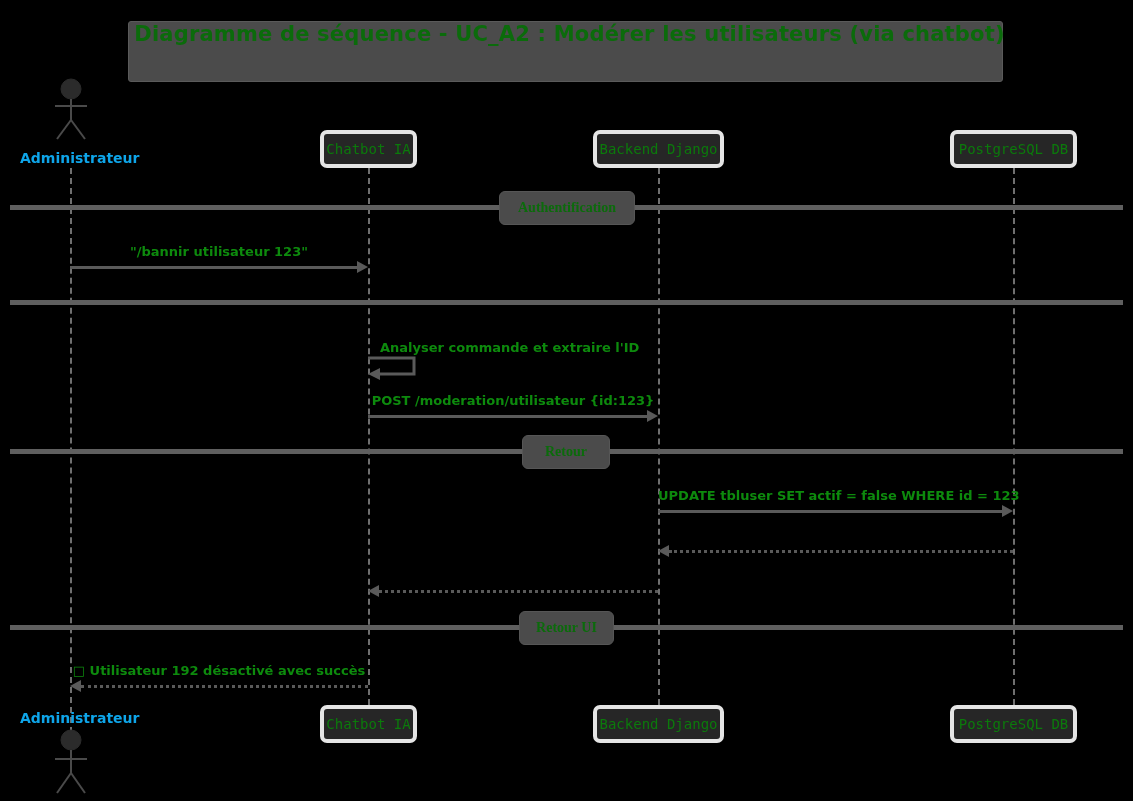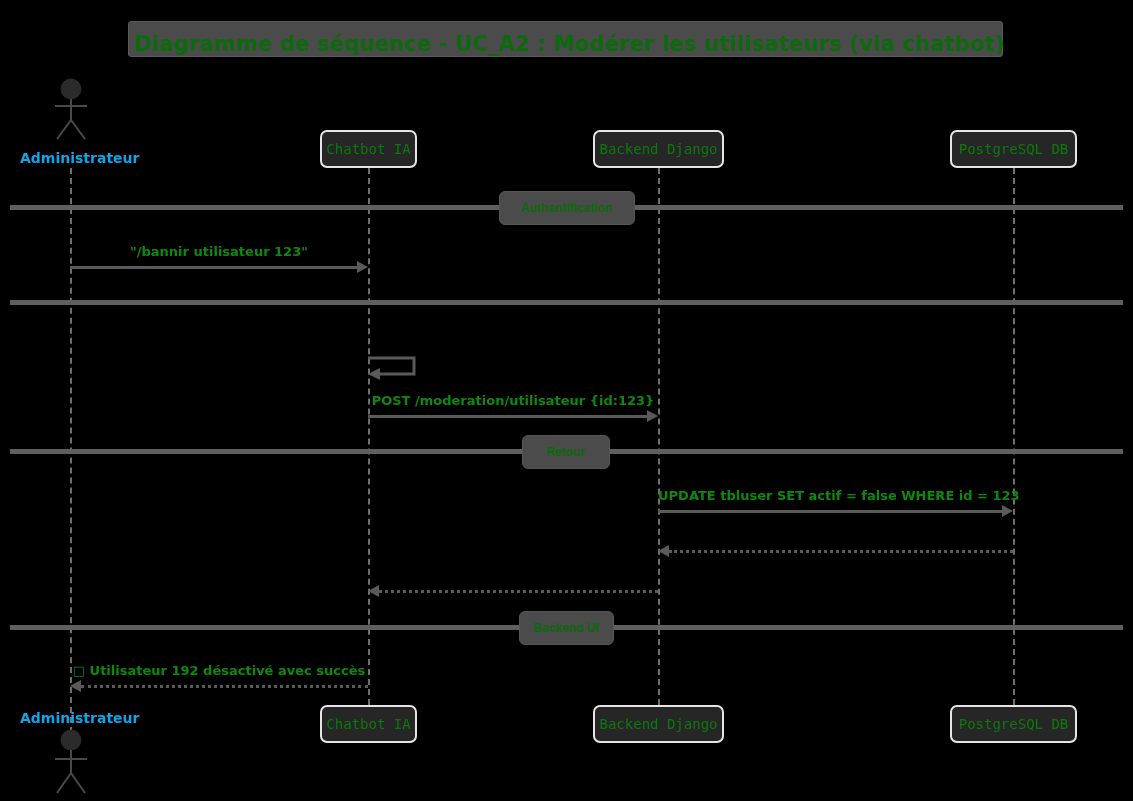--- a/index.html
+++ b/index.html
@@ -20,45 +20,45 @@
     width: 1133px;
     height: 801px;
   }
 
   
   .title-bar {
     position: absolute;
     left: 128px;
     top: 21px;
     width: 875px;
-    height: 36px;
+    height: 61px;
     background: #4b4b4b;
     border: 1px solid #5a5a5a;
     border-radius: 3px;
     box-sizing: border-box;
     display: flex;
-    align-items: flex-end;
+    align-items: flex-start;
     justify-content: center;
     padding-left: 8px;
   }
   .title-text {
     color: #0b6b0b;
     font-size: 21px;
     font-weight: bold;
     font-family: "DejaVu Sans", sans-serif;
     letter-spacing: 0.2px;
     white-space: nowrap;
   }
 
   
   .participant-box {
     position: absolute;
     height: 38px;
     background: #262626;
-    border: 2px solid #e5e5e5;
+    border: 4px solid #e5e5e5;
     border-radius: 7px;
     box-sizing: border-box;
     display: flex;
     align-items: center;
     justify-content: center;
   }
   .participant-label {
     color: #0b7a0b;
     font-size: 14px;
     font-family: "DejaVu Sans Mono", monospace;
@@ -98,23 +98,23 @@
     border: 1px solid #565656;
     border-radius: 6px;
     box-sizing: border-box;
     display: flex;
     align-items: center;
     justify-content: center;
     padding: 0 16px;
   }
   .divider-label span {
     color: #0b6b0b;
-    font-size: 12px;
-    font-weight: bold;
-    font-family: Liberation Sans, sans-serif;
+    font-size: 14px;
+    font-weight: bold;
+    font-family: Liberation Serif, serif;
     white-space: nowrap;
   }
 
   
   .msg-line {
     position: absolute;
     height: 0;
     border-top: 3px solid #5a5a5a;
   }
   .msg-line.dashed {
@@ -204,27 +204,28 @@
 
   <div class="divider-line" style="top:300px;"></div>
 
   <div class="divider-line" style="top:449px;"></div>
   <div class="divider-label" style="left:522px; top:435px; width:88px;">
     <span>Retour</span>
   </div>
 
   <div class="divider-line" style="top:625px;"></div>
   <div class="divider-label" style="left:519px; top:611px; width:95px;">
-    <span>Backend UI</span>
+    <span>Retour UI</span>
   </div>
 
   <div class="msg-label" style="left:70px; top:244px; width:298px;">"/bannir utilisateur 123"</div>
   <div class="msg-line" style="left:70px; top:266px; width:287px;"></div>
   <div class="arrow-head right" style="left:357px; top:261px;"></div>
 
+  <div class="msg-label" style="left:380px; top:340px;">Analyser commande et extraire l'ID</div>
   <svg class="self-loop" style="left:366px; top:356px;" width="56" height="26" viewBox="0 0 56 26">
     <path d="M 2 2 L 48 2 L 48 18 L 14 18" fill="none" stroke="#5a5a5a" stroke-width="3"></path>
     <polygon points="14,12 2,18 14,24" fill="#5a5a5a"></polygon>
   </svg>
 
   <div class="msg-label" style="left:368px; top:393px; width:290px;">POST /moderation/utilisateur {id:123}</div>
   <div class="msg-line" style="left:368px; top:415px; width:279px;"></div>
   <div class="arrow-head right" style="left:647px; top:410px;"></div>
 
   <div class="msg-label" style="left:658px; top:488px; width:355px;">UPDATE tbluser SET actif = false WHERE id = 123</div>

